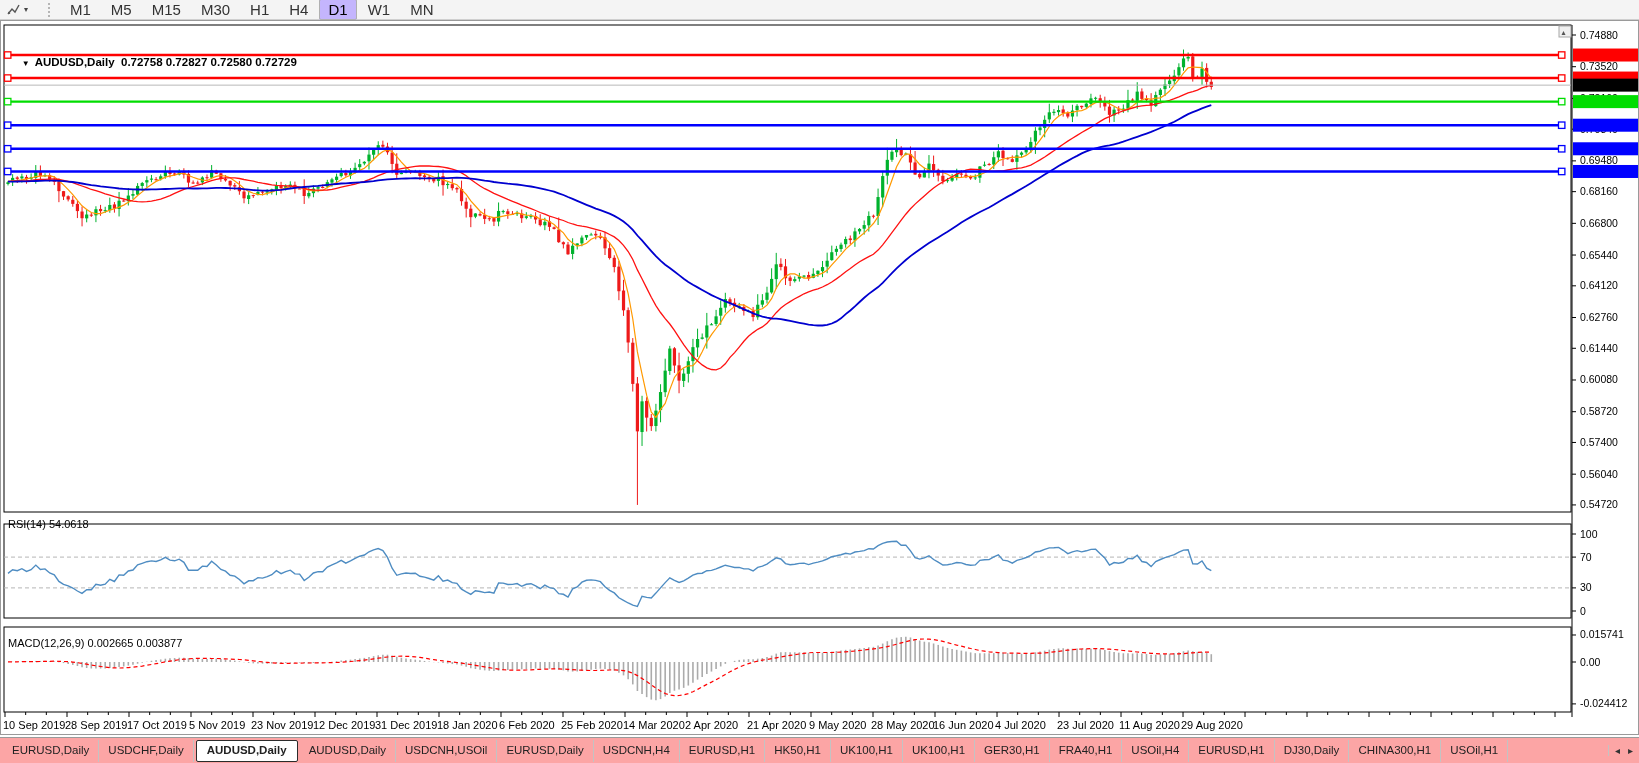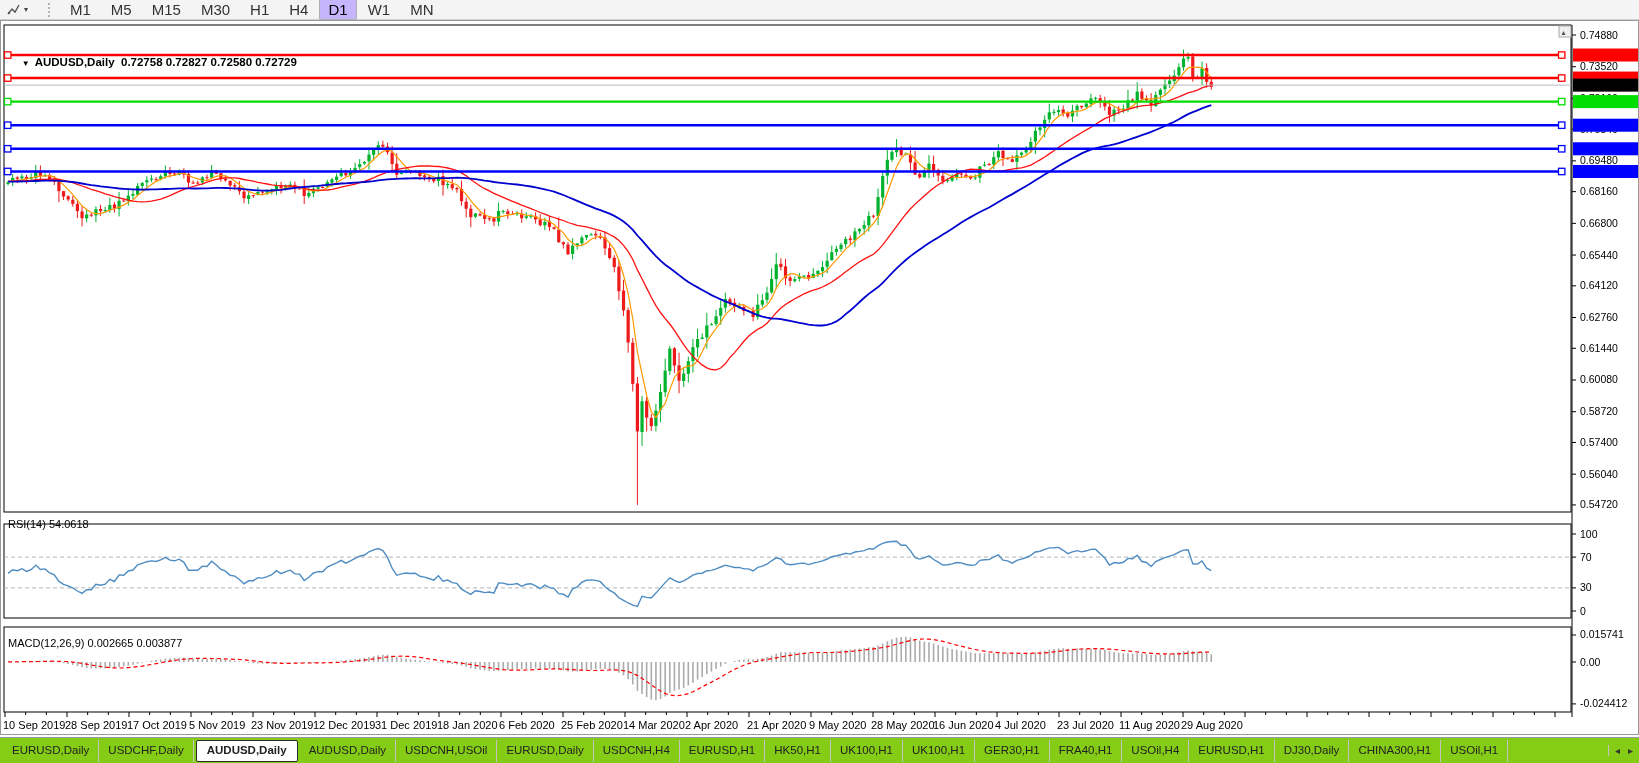--- a/index.html
+++ b/index.html
@@ -14,21 +14,21 @@
   .tf-btn.active{background:#c4b5fd;border:1px solid #b0b0b0;color:#000;}
   
   #chart-area{position:relative;height:717px;}
   #chart-svg{display:block;}
   .overlay-label{position:absolute;font-size:11px;color:#000;white-space:pre;}
   #ohlc-title{top:24px;left:9px;font-weight:700;font-size:11.5px;}
   #ohlc-title .dd{font-size:8px;margin-right:5px;font-weight:400;}
   #rsi-label{top:498px;left:8px;}
   #macd-label{top:597px;left:8px;margin-top:20px;}
   
-  #tabsbar{height:26px;background:#84cc16;border-top:1px solid #9a9a9a;display:flex;align-items:center;box-sizing:border-box;padding-left:3px;}
+  #tabsbar{height:26px;background:#fca5a5;border-top:1px solid #9a9a9a;display:flex;align-items:center;box-sizing:border-box;padding-left:3px;}
   .tab{font-size:11.5px;color:#222;padding:4px 9px 5px 9px;border-right:1px solid #c3c3c3;line-height:13px;white-space:nowrap;cursor:default;}
   .tab.active{background:#fff;border:1px solid #2b2b2b;font-weight:700;border-radius:2px;padding:3px 10px 4px 10px;margin:0 2px;}
   #tab-arrows{margin-left:auto;display:flex;align-items:center;border-left:1px solid #c3c3c3;padding:0 6px;gap:8px;}
   #tab-arrows span{font-size:10px;color:#333;}
 </style>
 </head>
 <body>
 
 <div id="toolbar">
   <div id="tool-cluster">

